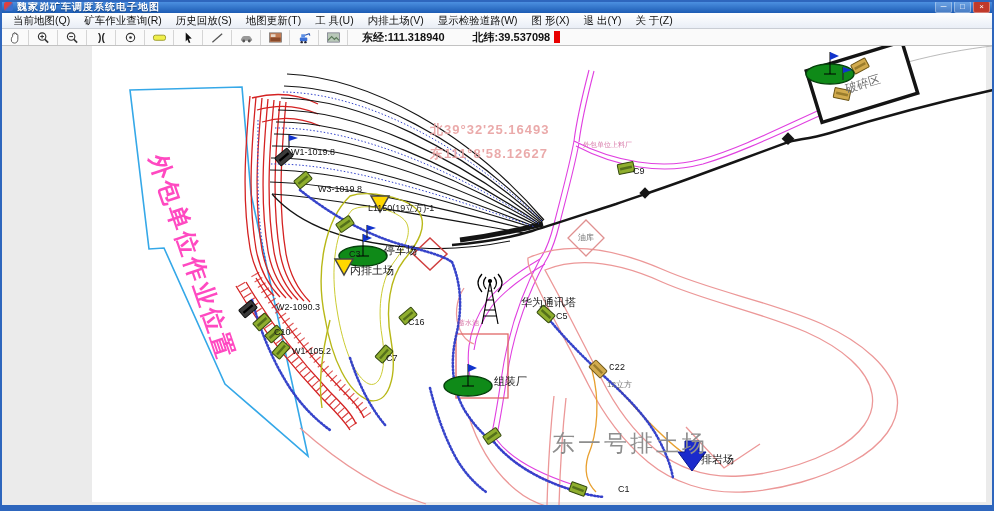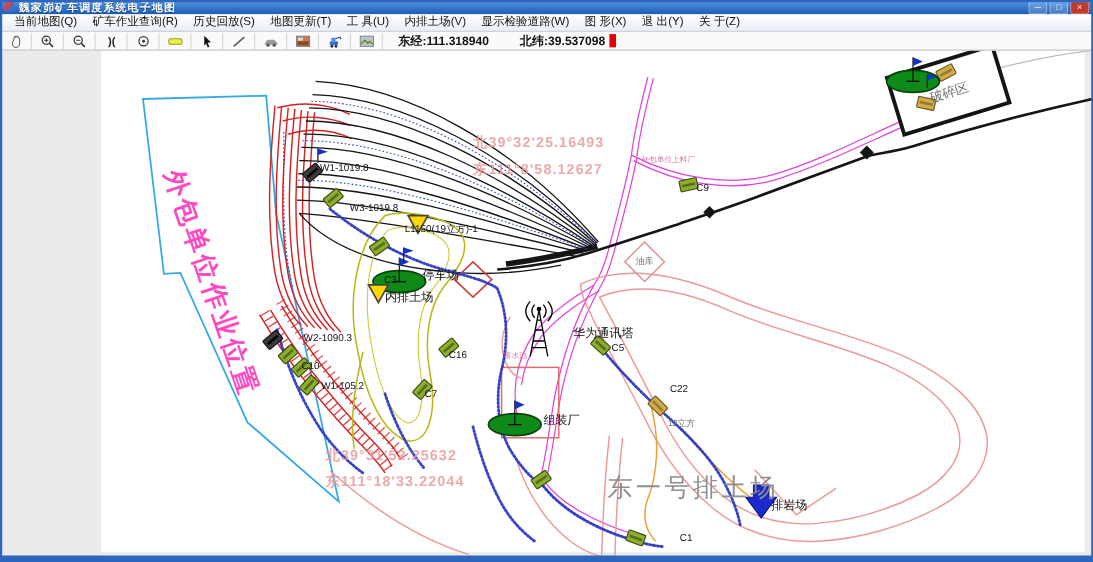--- a/index.html
+++ b/index.html
@@ -8,21 +8,21 @@
   .titlebar{position:absolute;left:0;top:0;right:0;height:13px;z-index:30;
     background:linear-gradient(#5499e8,#1d5cb4);display:flex;align-items:center;padding:0 4px;gap:4px;}
   .ticon{width:9px;height:9px;border-radius:2px;background:linear-gradient(135deg,#e04040 40%,#3a6fd0 60%);flex:0 0 auto;}
   .ttext{color:#fff;font-size:10px;font-weight:bold;letter-spacing:1px;text-shadow:0 1px 1px #0a3a78;white-space:nowrap;}
   .tctrls{margin-left:auto;display:flex;gap:2px;}
   .tctrl{width:15px;height:10px;font-size:8px;line-height:10px;text-align:center;color:#fff;
     background:rgba(255,255,255,.18);border:1px solid rgba(255,255,255,.35);border-radius:2px;cursor:default;}
   .tctrl.close{background:#c0392b;}
   .menubar{position:absolute;top:13px;left:0;right:0;height:15px;z-index:30;
     background:linear-gradient(#ffffff,#e9eef6);border-bottom:1px solid #c9cdd4;
-    display:flex;align-items:flex-start;padding-left:6px;font-size:10.5px;color:#111;}
+    display:flex;align-items:center;padding-left:6px;font-size:10.5px;color:#111;}
   .menu-item{padding:0 7px;white-space:nowrap;cursor:default;}
   .toolbar{position:absolute;top:29px;left:0;right:0;height:16px;z-index:30;
     background:#fafafa;border-bottom:1px solid #c2c2c2;display:flex;align-items:center;}
   .tbtn{width:29px;height:15px;border:none;border-right:1px solid #d5d5d5;background:transparent;
     padding:0;display:flex;align-items:center;justify-content:center;cursor:pointer;}
   .coords{margin-left:14px;font-size:11px;font-weight:bold;color:#111;display:flex;gap:28px;align-items:center;white-space:nowrap;}
   .caret{width:6px;height:12px;background:#e80000;margin-left:4px;}
   
   .map-canvas{position:absolute;top:46px;left:92px;width:894px;height:456px;background:#fff;z-index:1;}
   #map-art{position:absolute;left:0;top:0;width:994px;height:511px;z-index:5;pointer-events:none;}
@@ -377,25 +377,23 @@
     <div class="lbl " style="left: 292px; top: 346px;">W1-105.2</div>
     <div class="lbl " style="left: 408px; top: 317px;">C16</div>
     <div class="lbl " style="left: 386px; top: 353px;">C7</div>
     <div class="lbl " style="left: 633px; top: 166px;">C9</div>
     <div class="lbl tpink" style="left: 583px; top: 140px;">外包单位上料厂</div>
     <div class="lbl tiny" style="left: 578px; top: 232px;">油库</div>
     <div class="lbl tpink" style="left: 458px; top: 318px;">蓄水池</div>
     <div class="lbl m" style="left: 521px; top: 295px;">华为通讯塔</div>
     <div class="lbl " style="left: 556px; top: 311px;">C5</div>
     <div class="lbl m" style="left: 494px; top: 374px;">组装厂</div>
-    <div class="lbl " style="left: 609px; top: 348px;">C22</div>
+    <div class="lbl " style="left: 609px; top: 363px; font-family: Liberation Mono, monospace;">C22</div>
     <div class="lbl tiny" style="left: 607px; top: 379px;">12立方</div>
     <div class="lbl big" style="left: 552px; top: 428px;">东一号排土场</div>
     <div class="lbl m" style="left: 701px; top: 452px;">排岩场</div>
     <div class="lbl " style="left: 594px; top: 484px; padding-left: 24px;">C1</div>
     <div class="lbl crusher" style="left: 845px; top: 76px;">破碎区</div>
     <div class="coord-ann" style="left: 430px; top: 118px;">北39°32'25.16493
 东111°8'58.12627</div>
-    <div class="coord-ann" style="left: 296px; top: 402px;">北39°31'52.25632
-东111°18'33.22044</div>
   </div>
 
 <div class="frame"></div>
 
 </body></html>

